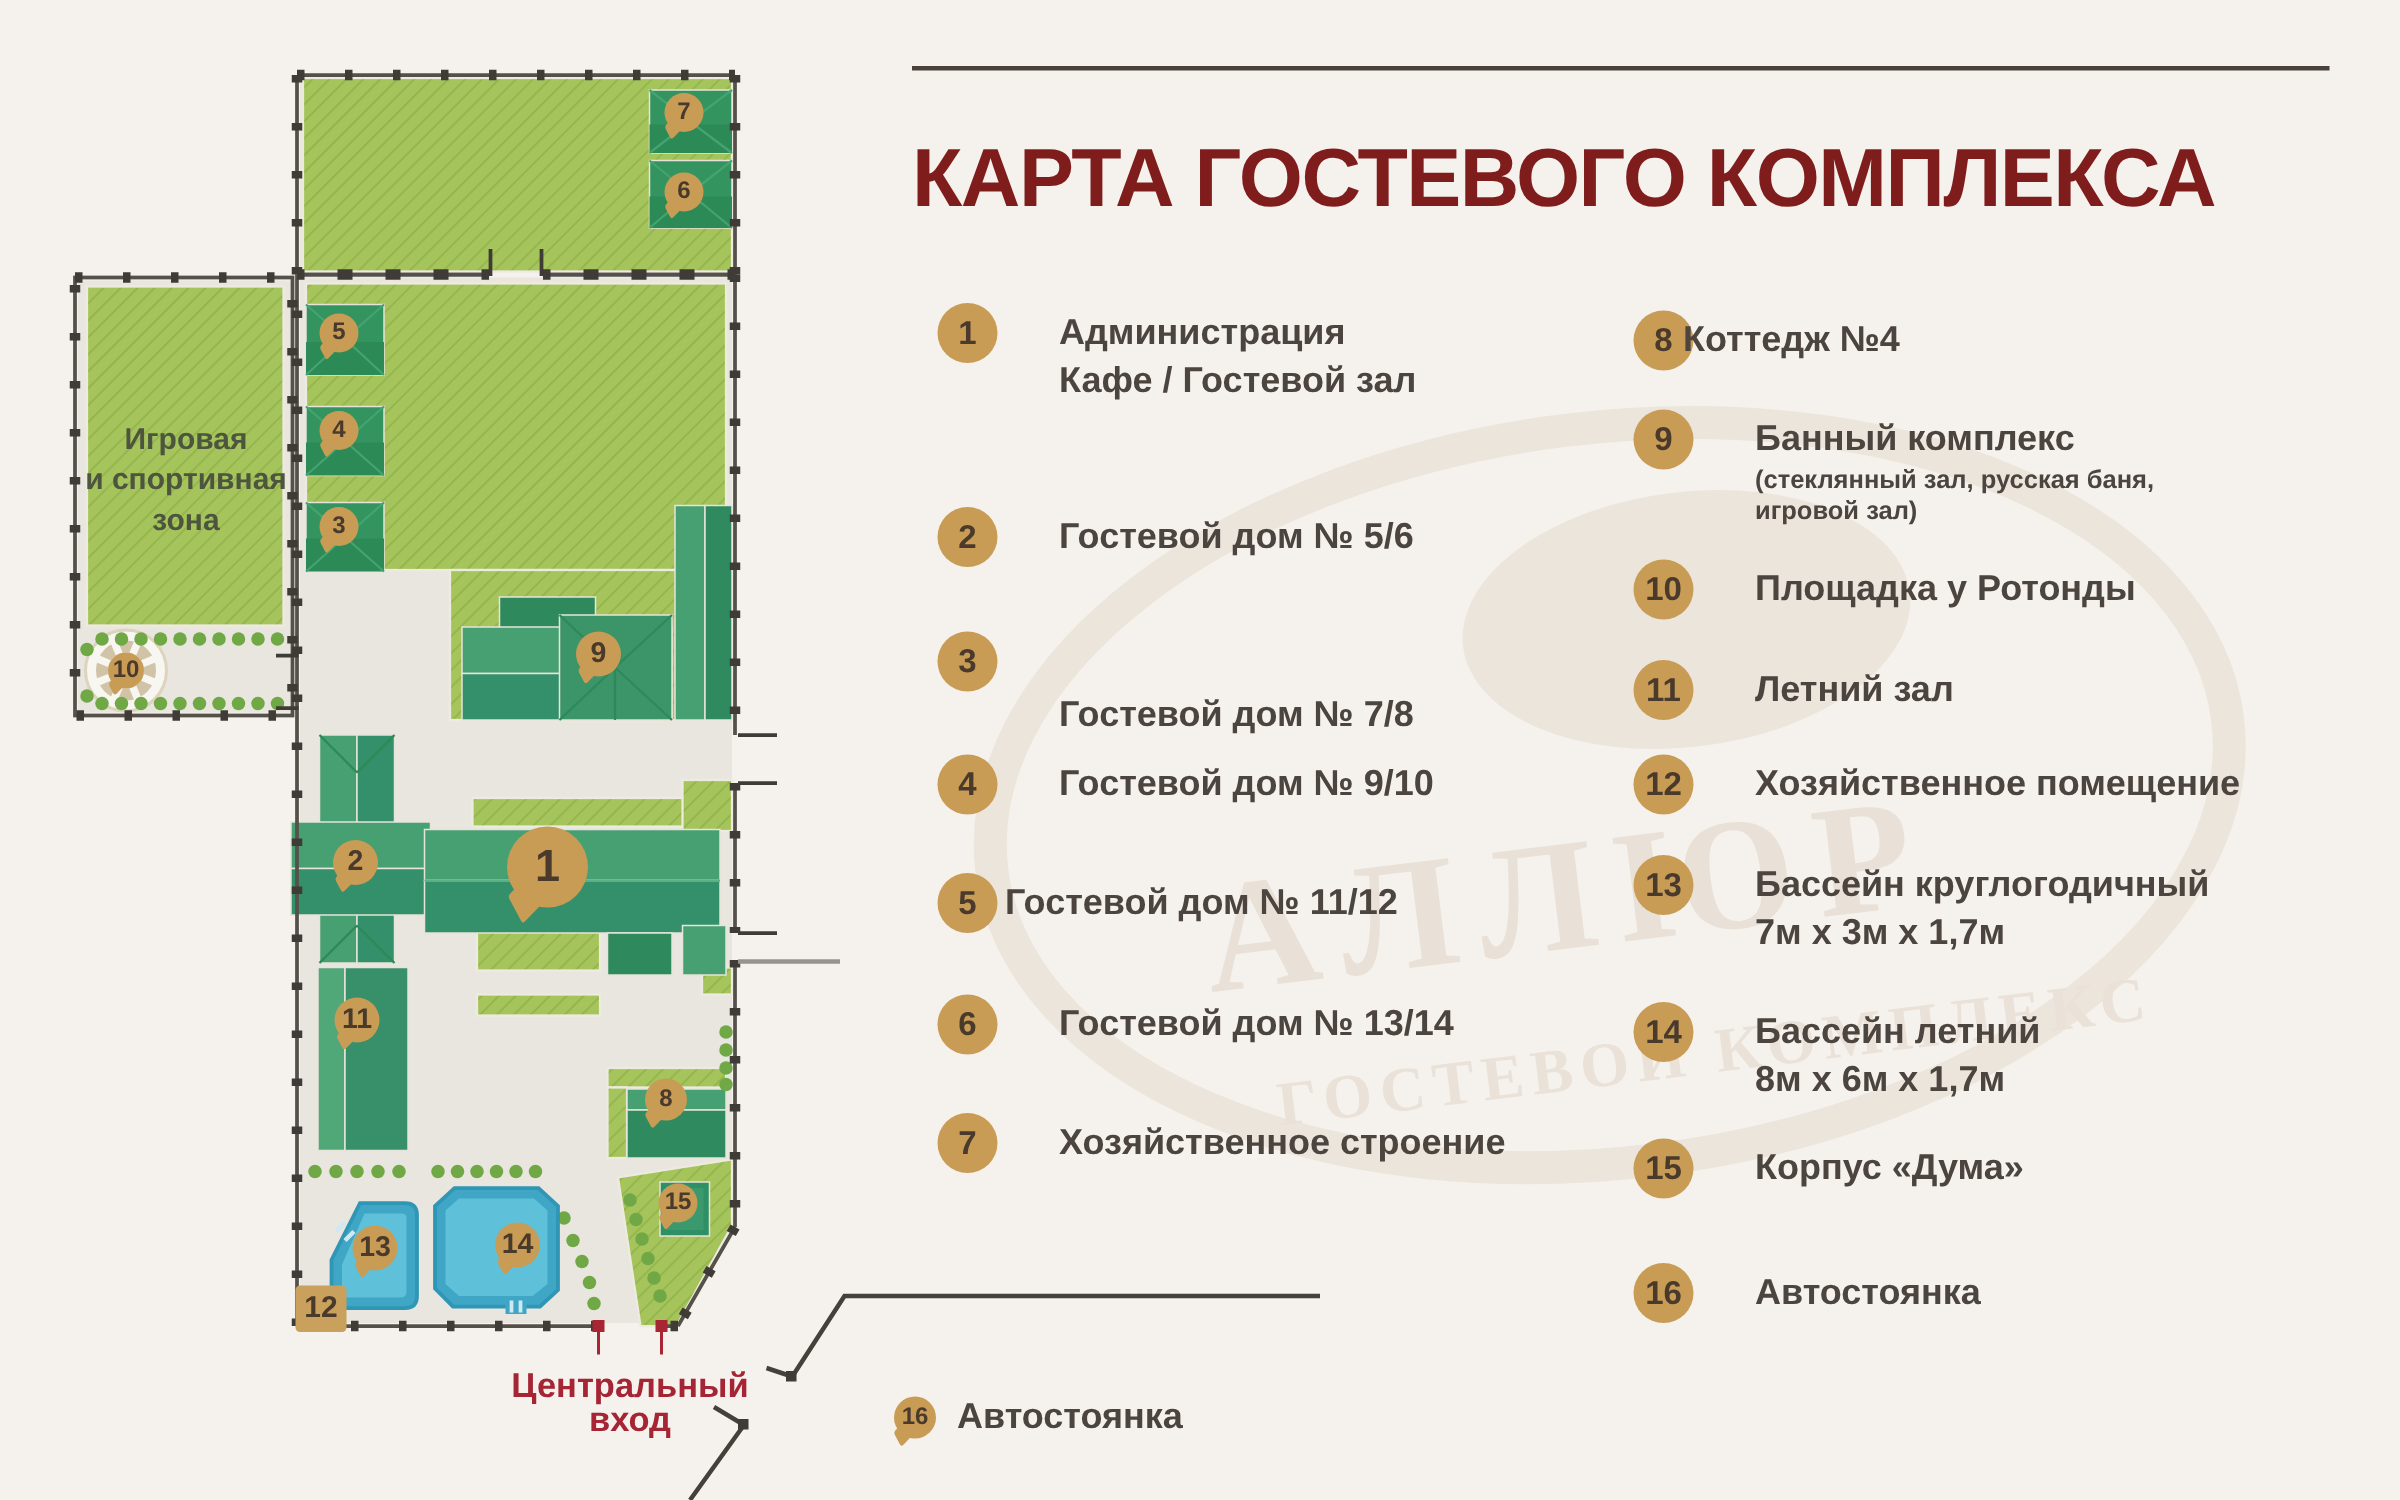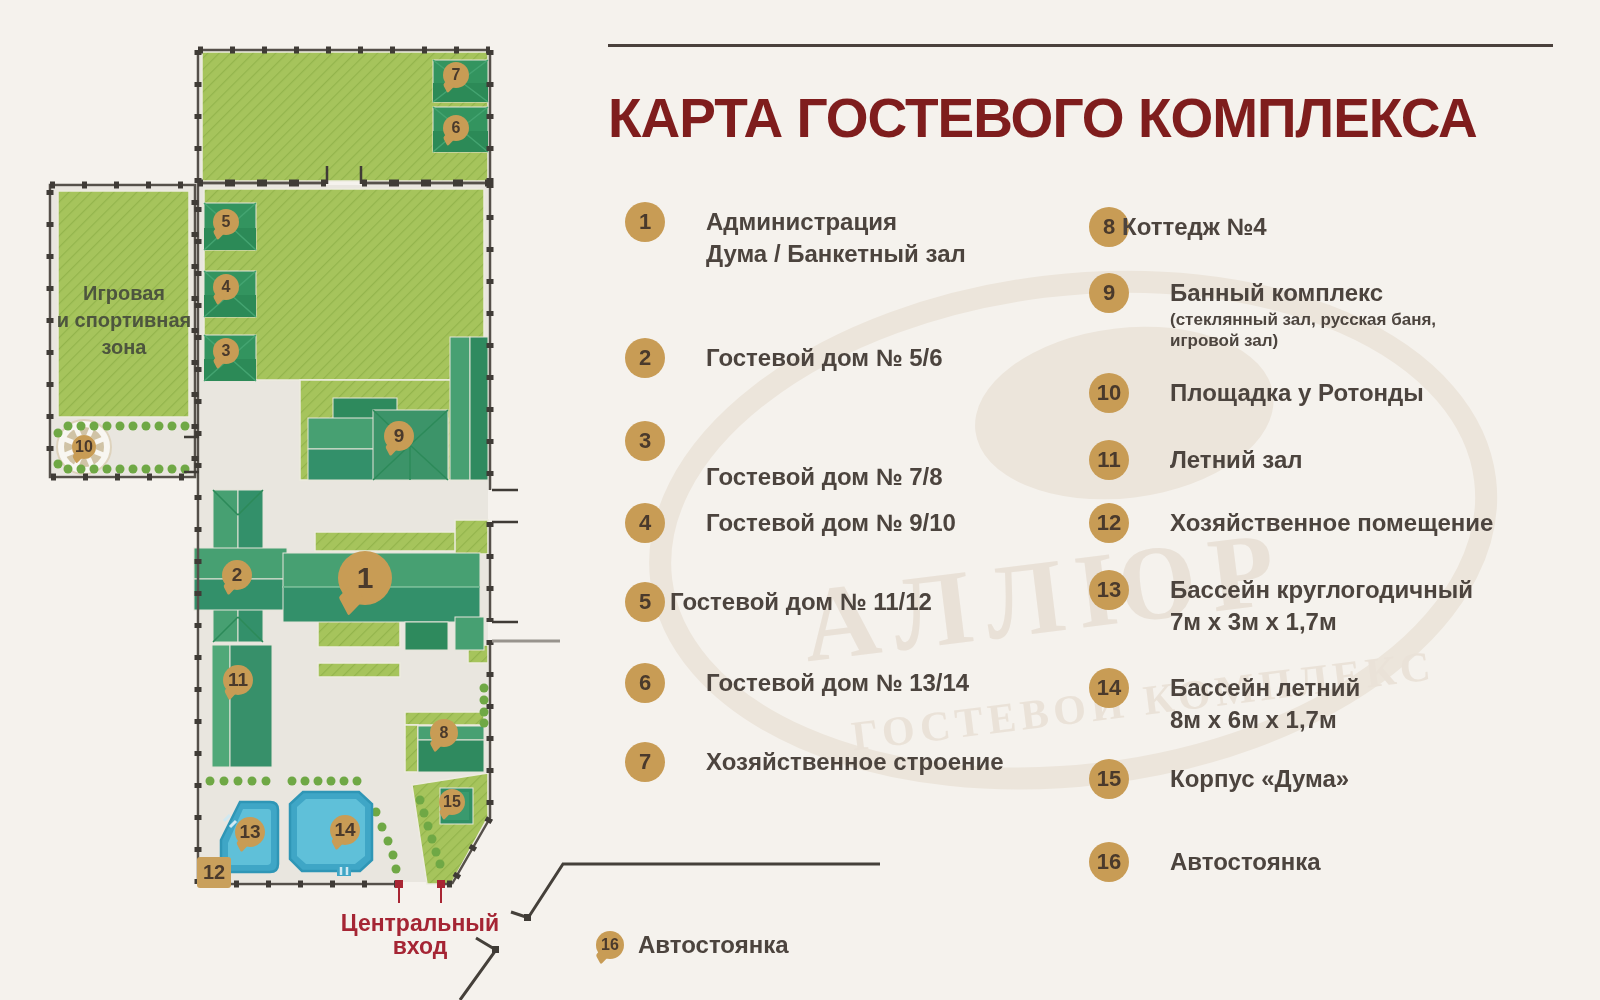--- a/index.html
+++ b/index.html
@@ -260,21 +260,21 @@
   </g>
 </svg>
 
 <div class="abs top-rule"></div>
 <div class="abs page-title">КАРТА ГОСТЕВОГО КОМПЛЕКСА</div>
 
 <div id="legend">
     <div class="legend-badge" style="left: 625px; top: 202px;">1</div>
     <div class="legend-text" style="left: 706px; top: 206px;">
       <div class="legend-line">Администрация</div>
-      <div class="legend-line">Дума / Банкетный зал</div>
+      <div class="legend-line">Кафе / Гостевой зал</div>
     </div>
     <div class="legend-badge" style="left: 625px; top: 338px;">2</div>
     <div class="legend-text" style="left: 706px; top: 342px;">
       <div class="legend-line">Гостевой дом № 5/6</div>
     </div>
     <div class="legend-badge" style="left: 625px; top: 421px;">3</div>
     <div class="legend-text" style="left: 706px; top: 425px; margin-top: 36px;">
       <div class="legend-line">Гостевой дом № 7/8</div>
     </div>
     <div class="legend-badge" style="left: 625px; top: 503px;">4</div>

